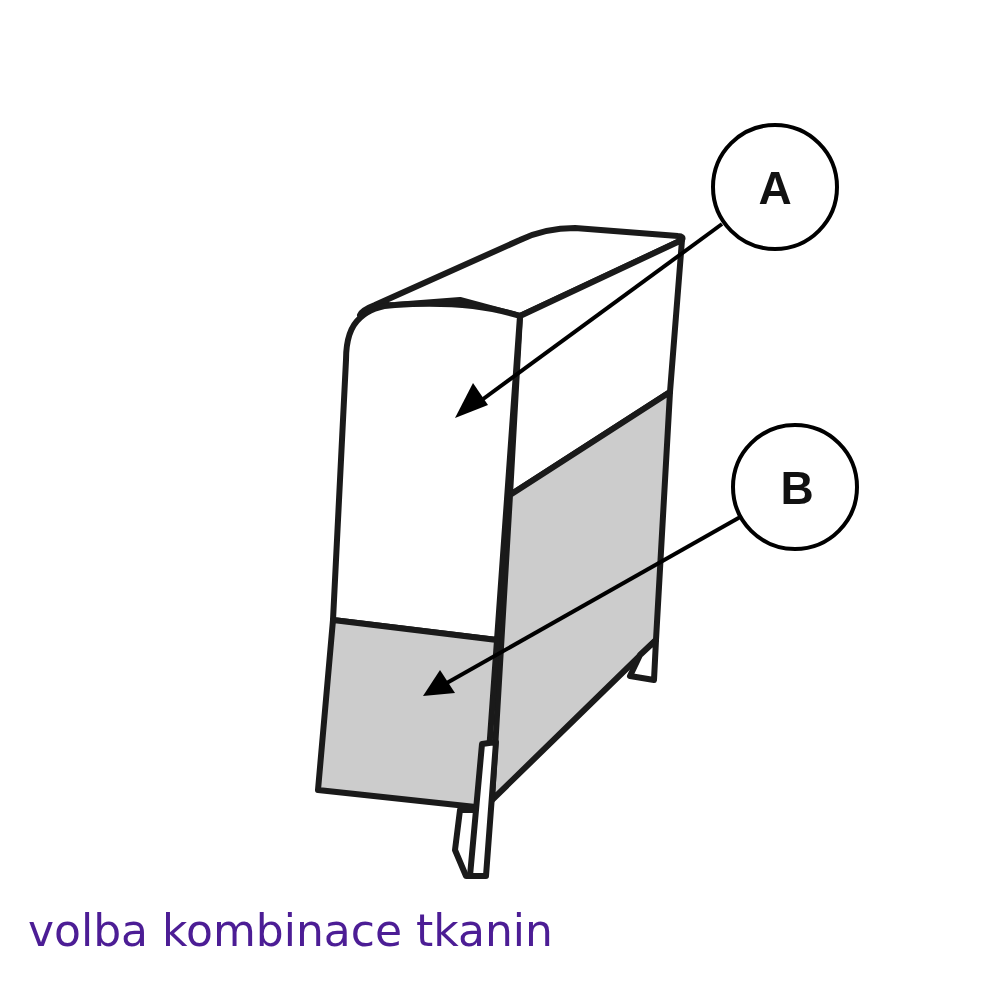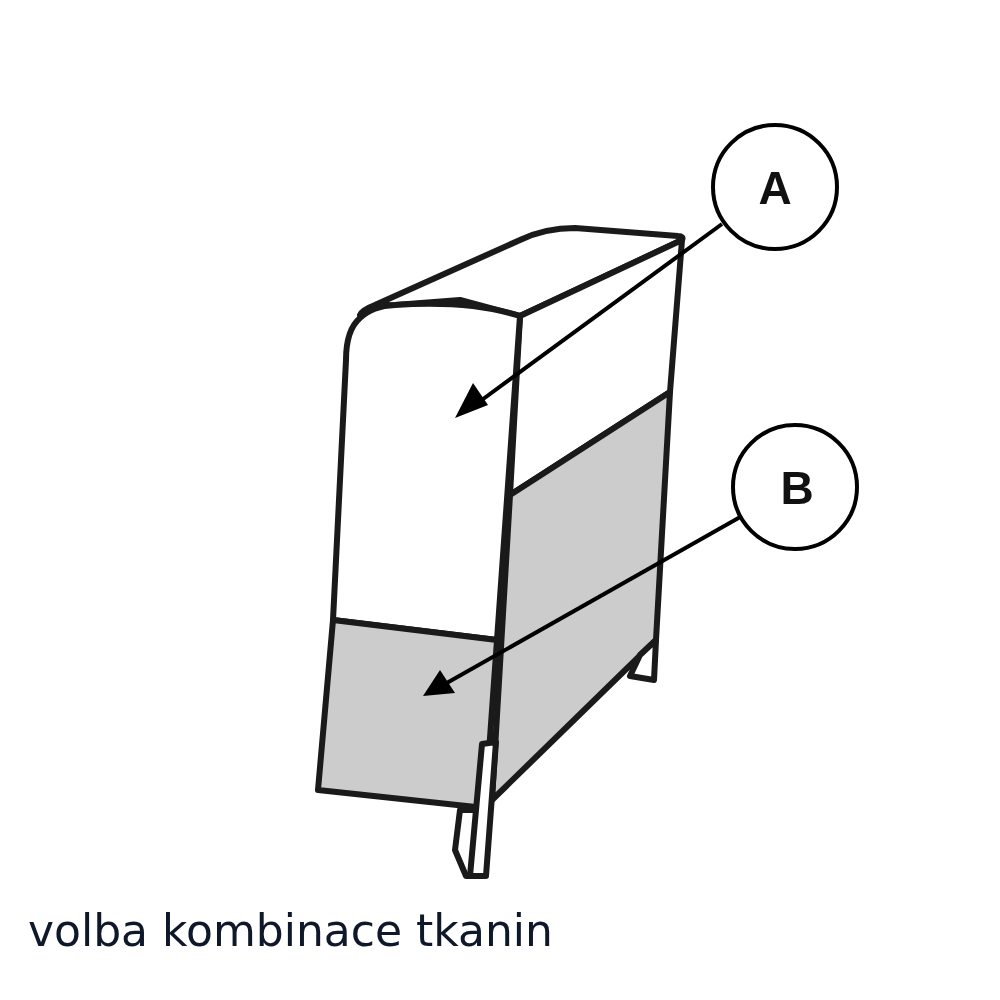--- a/index.html
+++ b/index.html
@@ -1,19 +1,19 @@
 <!DOCTYPE html>
 <html><head>
 <meta charset="utf-8">
 <style>
   html, body { margin:0; padding:0; background:#ffffff; }
   body { width:1000px; height:1000px; position:relative; overflow:hidden; font-family:"DejaVu Sans", sans-serif; }
   #diagram { position:absolute; left:0; top:0; width:1000px; height:1000px; }
   .label-letter { font-family:"Liberation Sans", sans-serif; font-weight:bold; font-size:46px; fill:#111; }
-  #caption { position:absolute; left:28px; top:905px; font-family:"DejaVu Sans", sans-serif; font-size:44px; color:#0f172a; letter-spacing:0px; white-space:nowrap;text-align:right; }
+  #caption { position:absolute; left:28px; top:905px; font-family:"DejaVu Sans", sans-serif; font-size:44px; color:#4c1d95; letter-spacing:0px; white-space:nowrap;text-align:right; }
 </style>
 </head>
 <body>
 
 <svg id="diagram" viewBox="0 0 1000 1000" xmlns="http://www.w3.org/2000/svg">
   <g stroke="#1a1a1a" stroke-width="6" stroke-linejoin="round" stroke-linecap="round">
 
     <path fill="#ffffff" d="M360,315 Q370,305 395,305 L460,300 L520,316 L682,240 Q684,236 678,236 L575,228 Q545,228 520,240 L375,305 Q362,310 360,315 Z"></path>
 
     <path fill="#ffffff" d="M520,316 L682,240 L670,392 L510,495 Z"></path>

